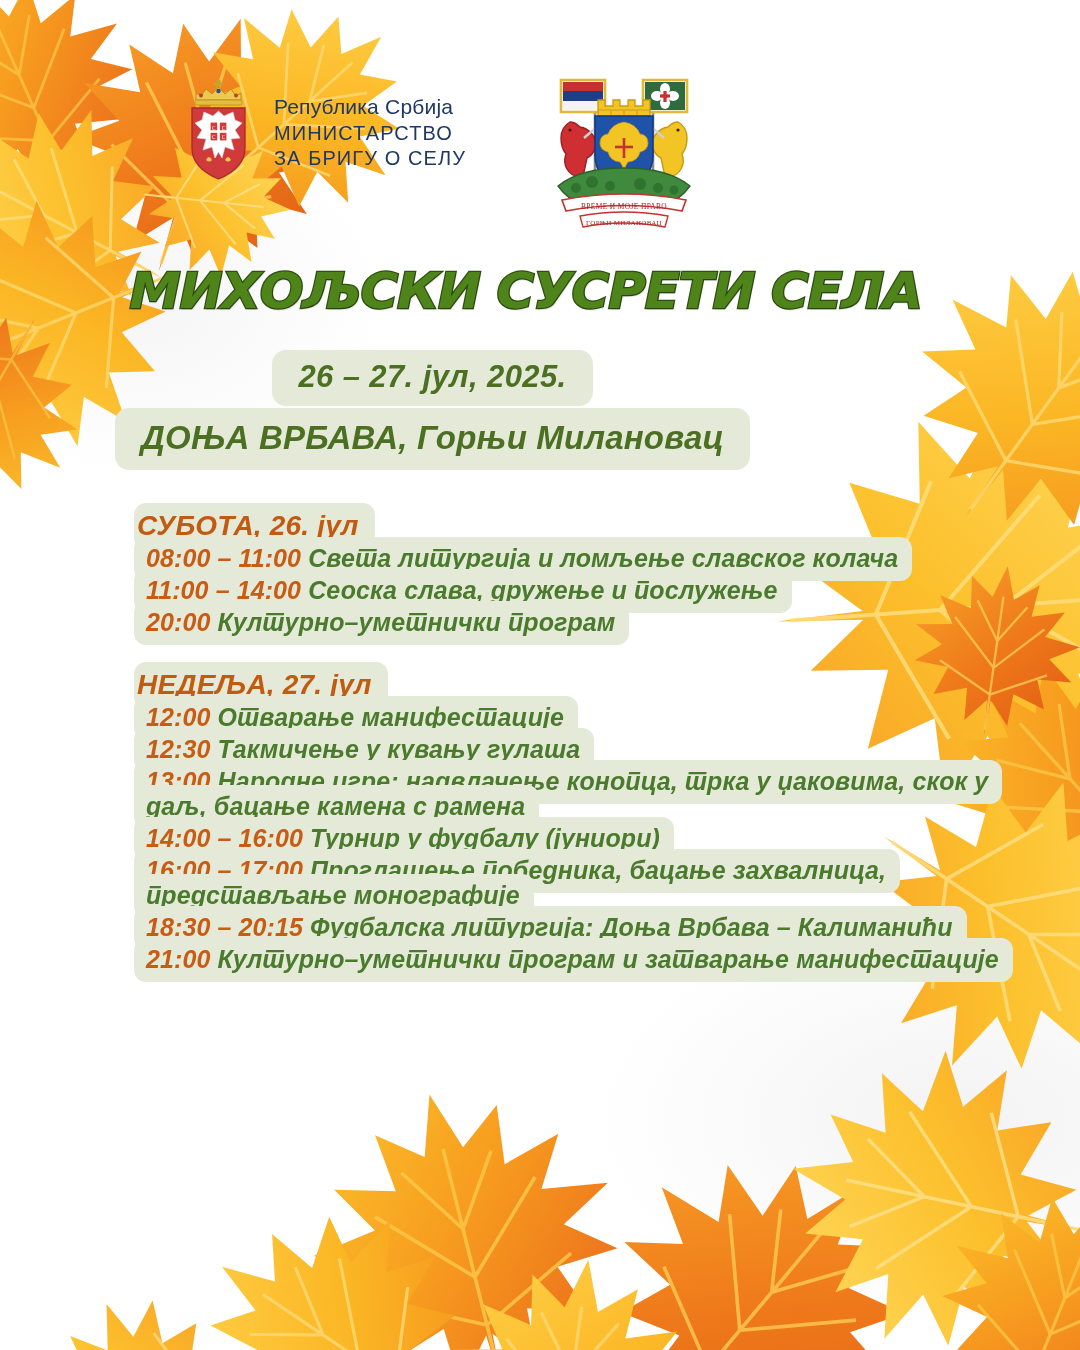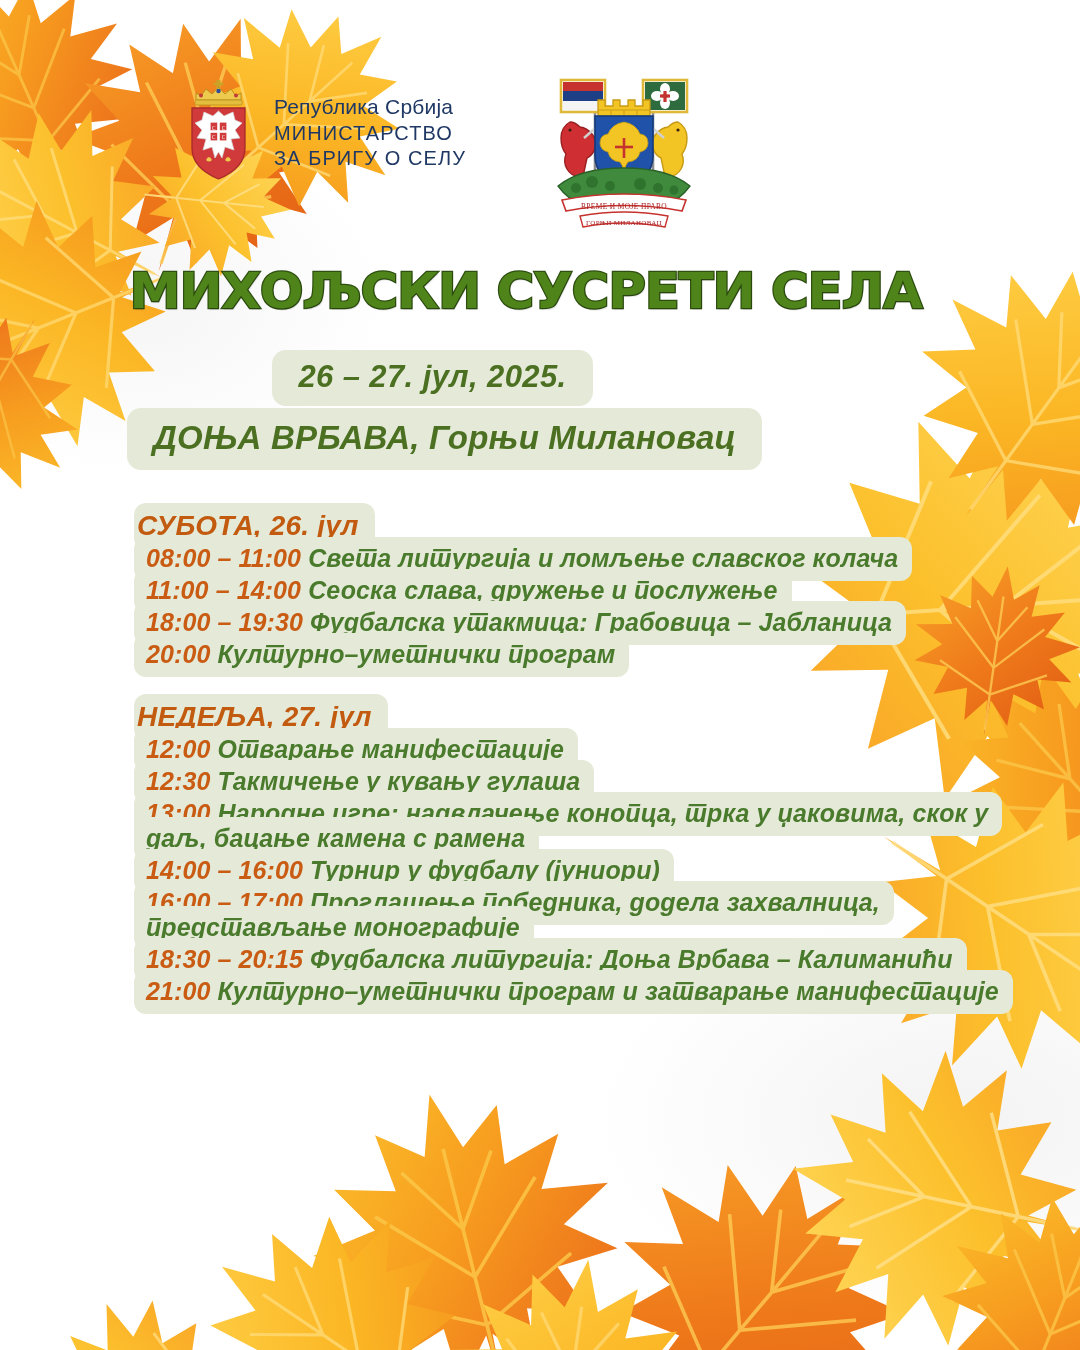--- a/index.html
+++ b/index.html
@@ -75,20 +75,21 @@
   .coat-of-arms { margin-top: -14px; }
 
   
   .title-wrap {
     position: absolute;
     top: 262px;
     left: 0;
     width: 1052px;
     text-align: center;
     z-index: 5;
+    font-style: italic;
   }
   .main-title {
     display: inline-block;
     font-family: "DejaVu Sans", sans-serif;
     font-size: 50px;
     font-weight: 700;
     letter-spacing: -1.2px;
     color: #4e8419;
     -webkit-text-stroke: 2.4px #2f4f12;
     paint-order: stroke fill;
@@ -98,21 +99,21 @@
 
   
   .date-wrap, .place-wrap {
     position: absolute;
     left: 0;
     width: 865px;
     text-align: center;
     z-index: 5;
   }
   .date-wrap { top: 350px; }
-  .place-wrap { top: 408px; padding-left: 12px; }
+  .place-wrap { top: 408px; }
 
   .chip {
     display: inline-block;
     background: #e5ead8;
     border-radius: 14px;
     color: #4c7022;
     font-style: italic;
     font-weight: bold;
   }
   .date-chip {
@@ -468,28 +469,27 @@
 
   <div class="place-wrap">
     <span class="chip place-chip">ДОЊА ВРБАВА, Горњи Милановац</span>
   </div>
 
   <div class="schedule" id="schedule-root">
       <div class="day-block">
         <div class="day-heading"><span class="hl">СУБОТА, 26. јул</span></div>
         <div class="event-line"><span class="hl"><span class="event-time">08:00 – 11:00</span> <span class="event-desc">Света литургија и ломљење славског колача</span></span></div>
         <div class="event-line"><span class="hl"><span class="event-time">11:00 – 14:00</span> <span class="event-desc">Сеоска слава, дружење и послужење</span></span></div>
-        <div class="event-line"><span class="hl"><span class="event-time">18:00 – 19:30</span> <span class="event-desc">Фудбалска утакмица: Грабовица – Јабланица</span></span></div>
         <div class="event-line"><span class="hl"><span class="event-time">20:00</span> <span class="event-desc">Културно–уметнички програм</span></span></div>
       </div>
       <div class="day-block">
         <div class="day-heading"><span class="hl">НЕДЕЉА, 27. јул</span></div>
         <div class="event-line"><span class="hl"><span class="event-time">12:00</span> <span class="event-desc">Отварање манифестације</span></span></div>
         <div class="event-line"><span class="hl"><span class="event-time">12:30</span> <span class="event-desc">Такмичење у кувању гулаша</span></span></div>
         <div class="event-line"><span class="hl"><span class="event-time">13:00</span> <span class="event-desc">Народне игре: надвлачење конопца, трка у џаковима, скок у даљ, бацање камена с рамена</span></span></div>
         <div class="event-line"><span class="hl"><span class="event-time">14:00 – 16:00</span> <span class="event-desc">Турнир у фудбалу (јуниори)</span></span></div>
-        <div class="event-line"><span class="hl"><span class="event-time">16:00 – 17:00</span> <span class="event-desc">Проглашење победника, додела захвалница, представљање монографије</span></span></div>
+        <div class="event-line"><span class="hl"><span class="event-time">16:00 – 17:00</span> <span class="event-desc">Проглашење победника, бацање захвалница, представљање монографије</span></span></div>
         <div class="event-line"><span class="hl"><span class="event-time">18:30 – 20:15</span> <span class="event-desc">Фудбалска литургија: Доња Врбава – Калиманићи</span></span></div>
         <div class="event-line"><span class="hl"><span class="event-time">21:00</span> <span class="event-desc">Културно–уметнички програм и затварање манифестације</span></span></div>
       </div>
     </div>
 
 </div>
 
 </body></html>

